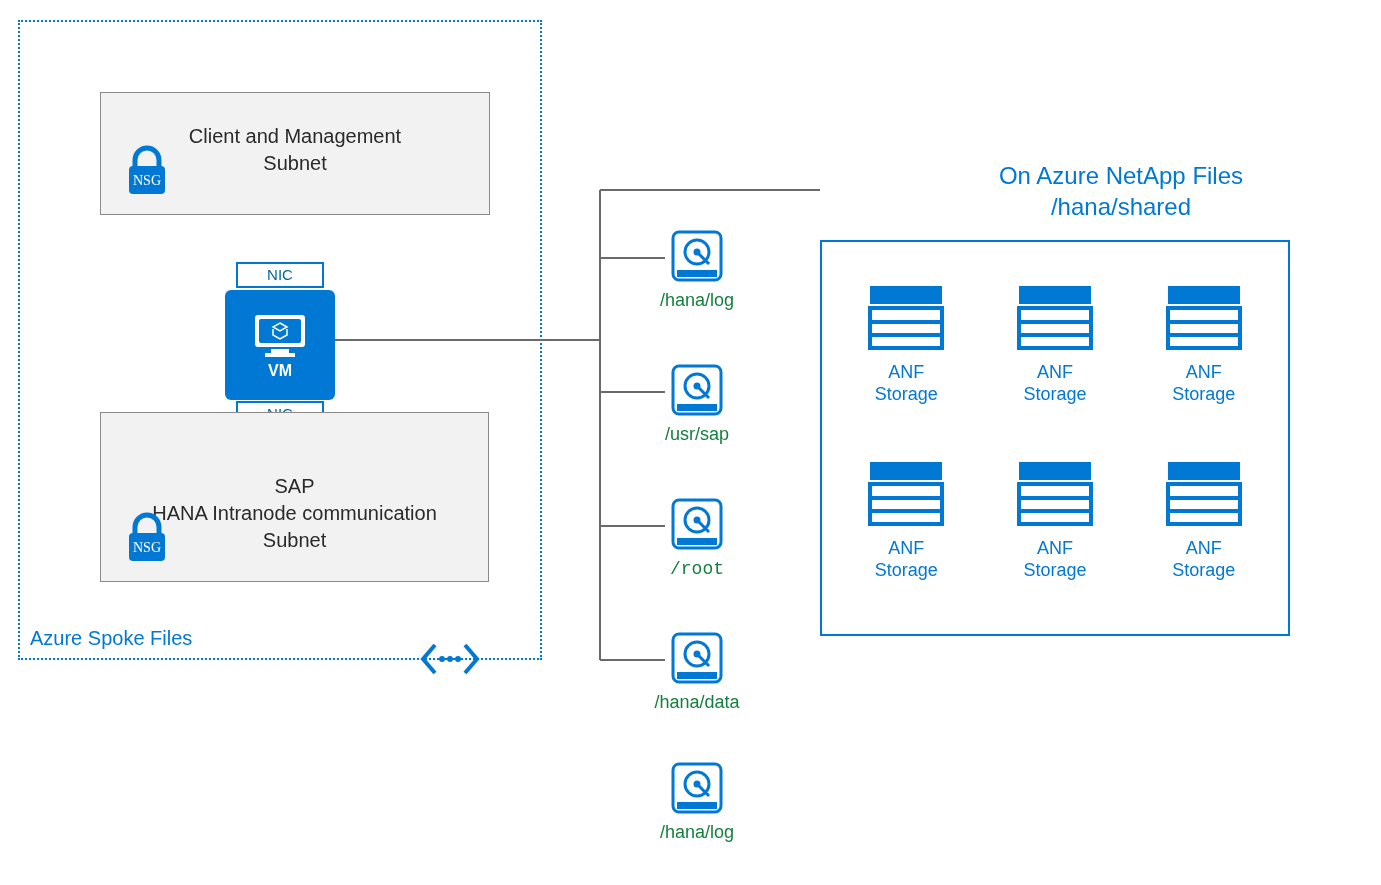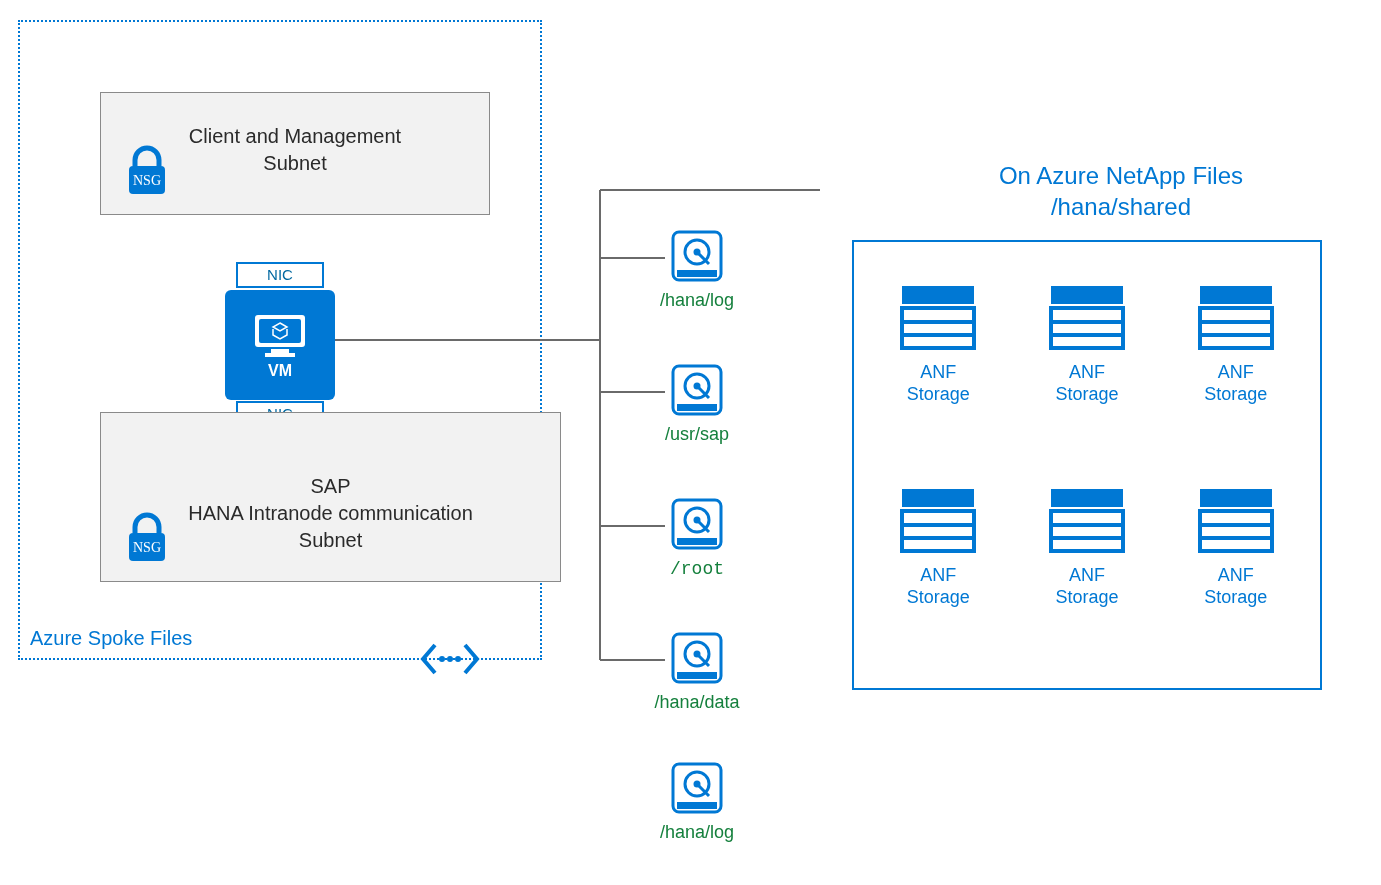--- a/index.html
+++ b/index.html
@@ -26,21 +26,21 @@
     color: #0078d4;
     font-size: 20px;
   }
   .subnet-box {
     position: absolute;
     background: #f2f2f2;
     border: 1px solid #8a8a8a;
     text-align: center;
   }
   .subnet-top { left: 80px; top: 70px; width: 390px; height: 123px; }
-  .subnet-bottom { left: 80px; top: 390px; width: 461px; height: 170px; }
+  .subnet-bottom { left: 80px; top: 390px; width: 389px; height: 170px; }
   .subnet-text { margin-top: 30px; font-size: 20px; line-height: 1.35; color:#2a2a2a;}
   .subnet-text.bottom { margin-top: 60px; }
   .nsg-lock {
     position: absolute;
     left: 16px;
     bottom: 14px;
     width: 60px;
     height: 60px;
   }
   .nic-badge {
@@ -100,23 +100,22 @@
     color: #0078d4;
     font-size: 24px;
     text-align: center;
     line-height: 1.3;
   }
   .storage-box {
     position: absolute;
     left: 820px;
     top: 240px;
     width: 470px;
-    height: 450px;
+    height: 396px;
     border: 2px solid #0078d4;
-    margin-left: 32px;
   }
   .storage-grid {
     position: absolute;
     inset: 40px 30px;
     display: grid;
     grid-template-columns: repeat(3, 1fr);
     grid-template-rows: repeat(2, 1fr);
     gap: 40px 40px;
     align-items: start;
     justify-items: center;

